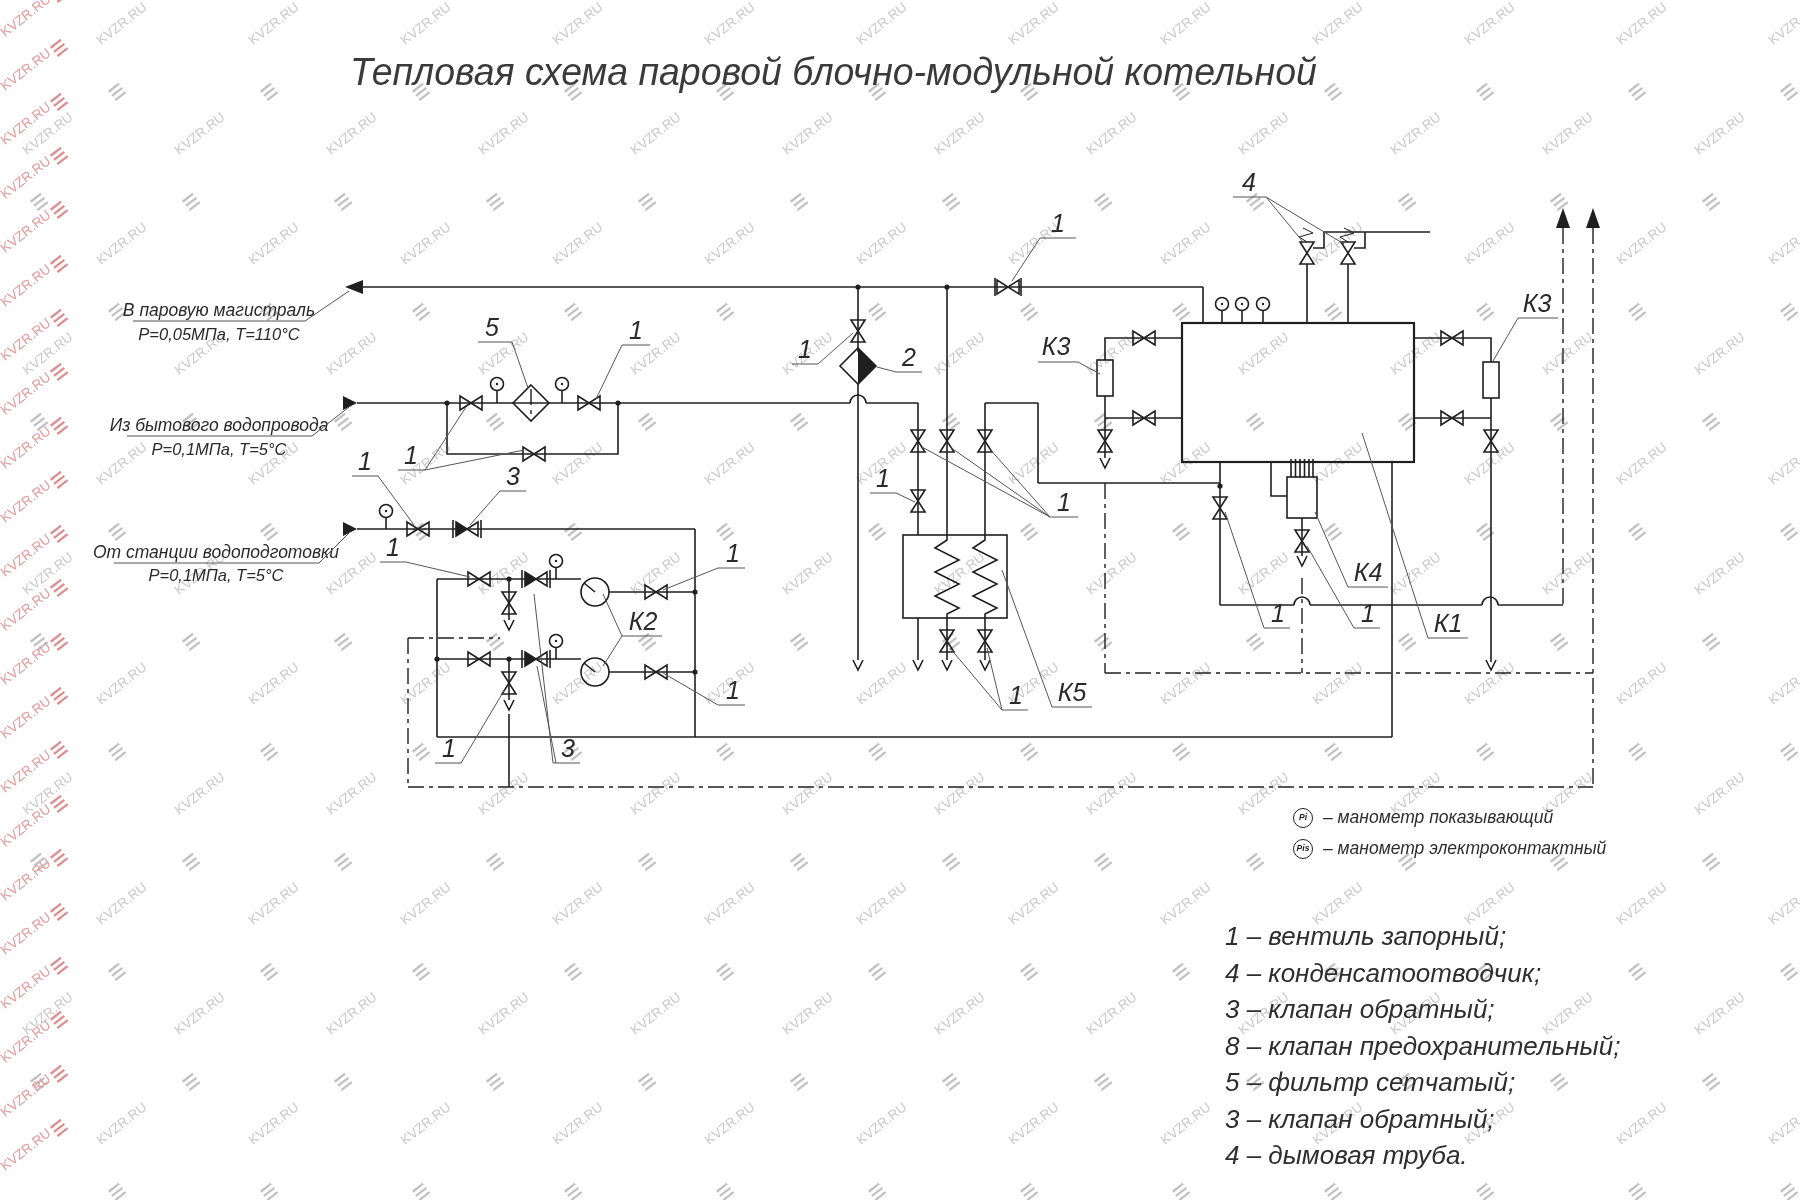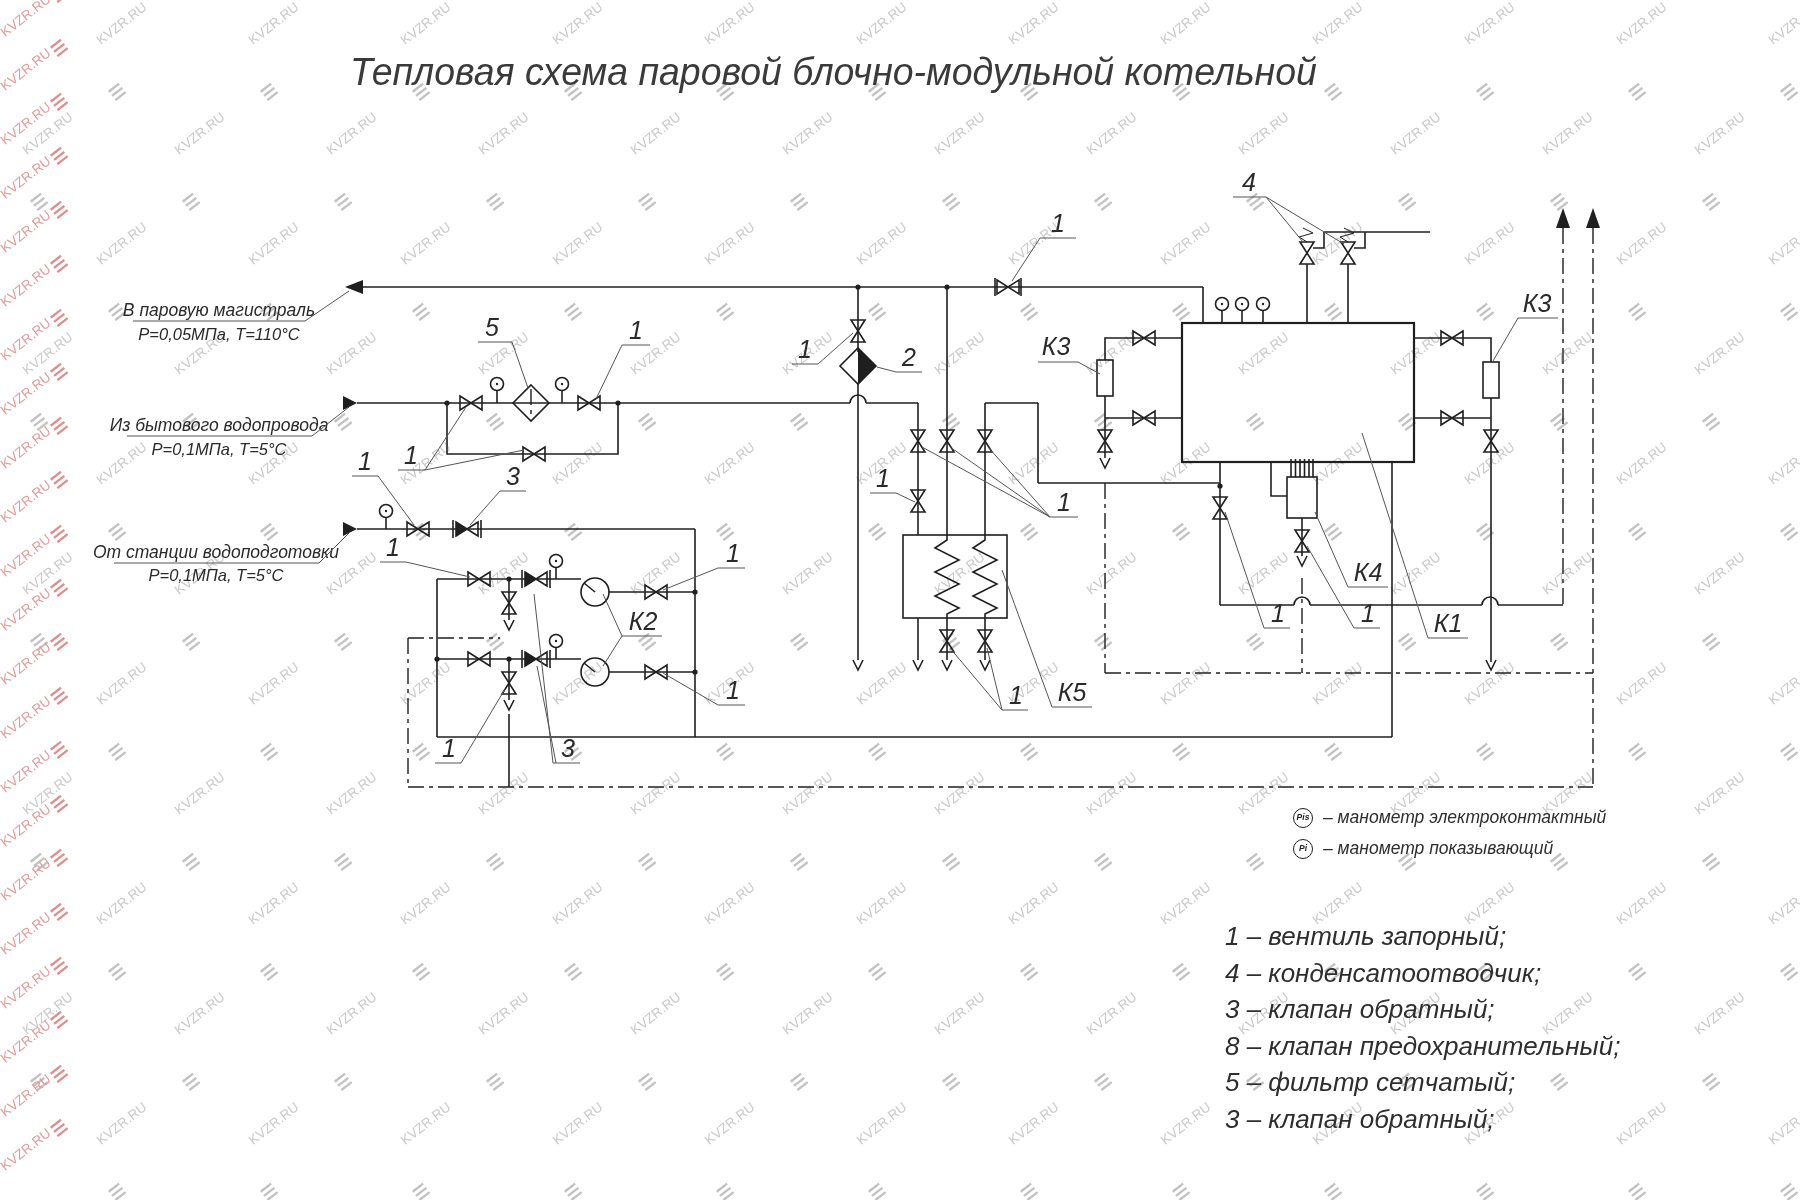--- a/index.html
+++ b/index.html
@@ -700,26 +700,27 @@
   </svg>
 
 
   <div id="fitting-legend" class="textblock">
     <div>1 – вентиль запорный;</div>
     <div>4 – конденсатоотводчик;</div>
     <div>3 – клапан обратный;</div>
     <div>8 – клапан предохранительный;</div>
     <div>5 – фильтр сетчатый;</div>
     <div>3 – клапан обратный;</div>
+    <div>4 – дымовая труба.</div>
   </div>
 
   <div id="gauge-legend" class="textblock">
+    <div class="gauge-row">
+      <span class="gauge-sym">Pi</span>
+      <span>– манометр показывающий</span>
+    </div>
     <div class="gauge-row">
       <span class="gauge-sym">Pis</span>
       <span>– манометр электроконтактный</span>
     </div>
-    <div class="gauge-row">
-      <span class="gauge-sym">Pi</span>
-      <span>– манометр показывающий</span>
-    </div>
   </div>
 
 </div>
 
 </body></html>

